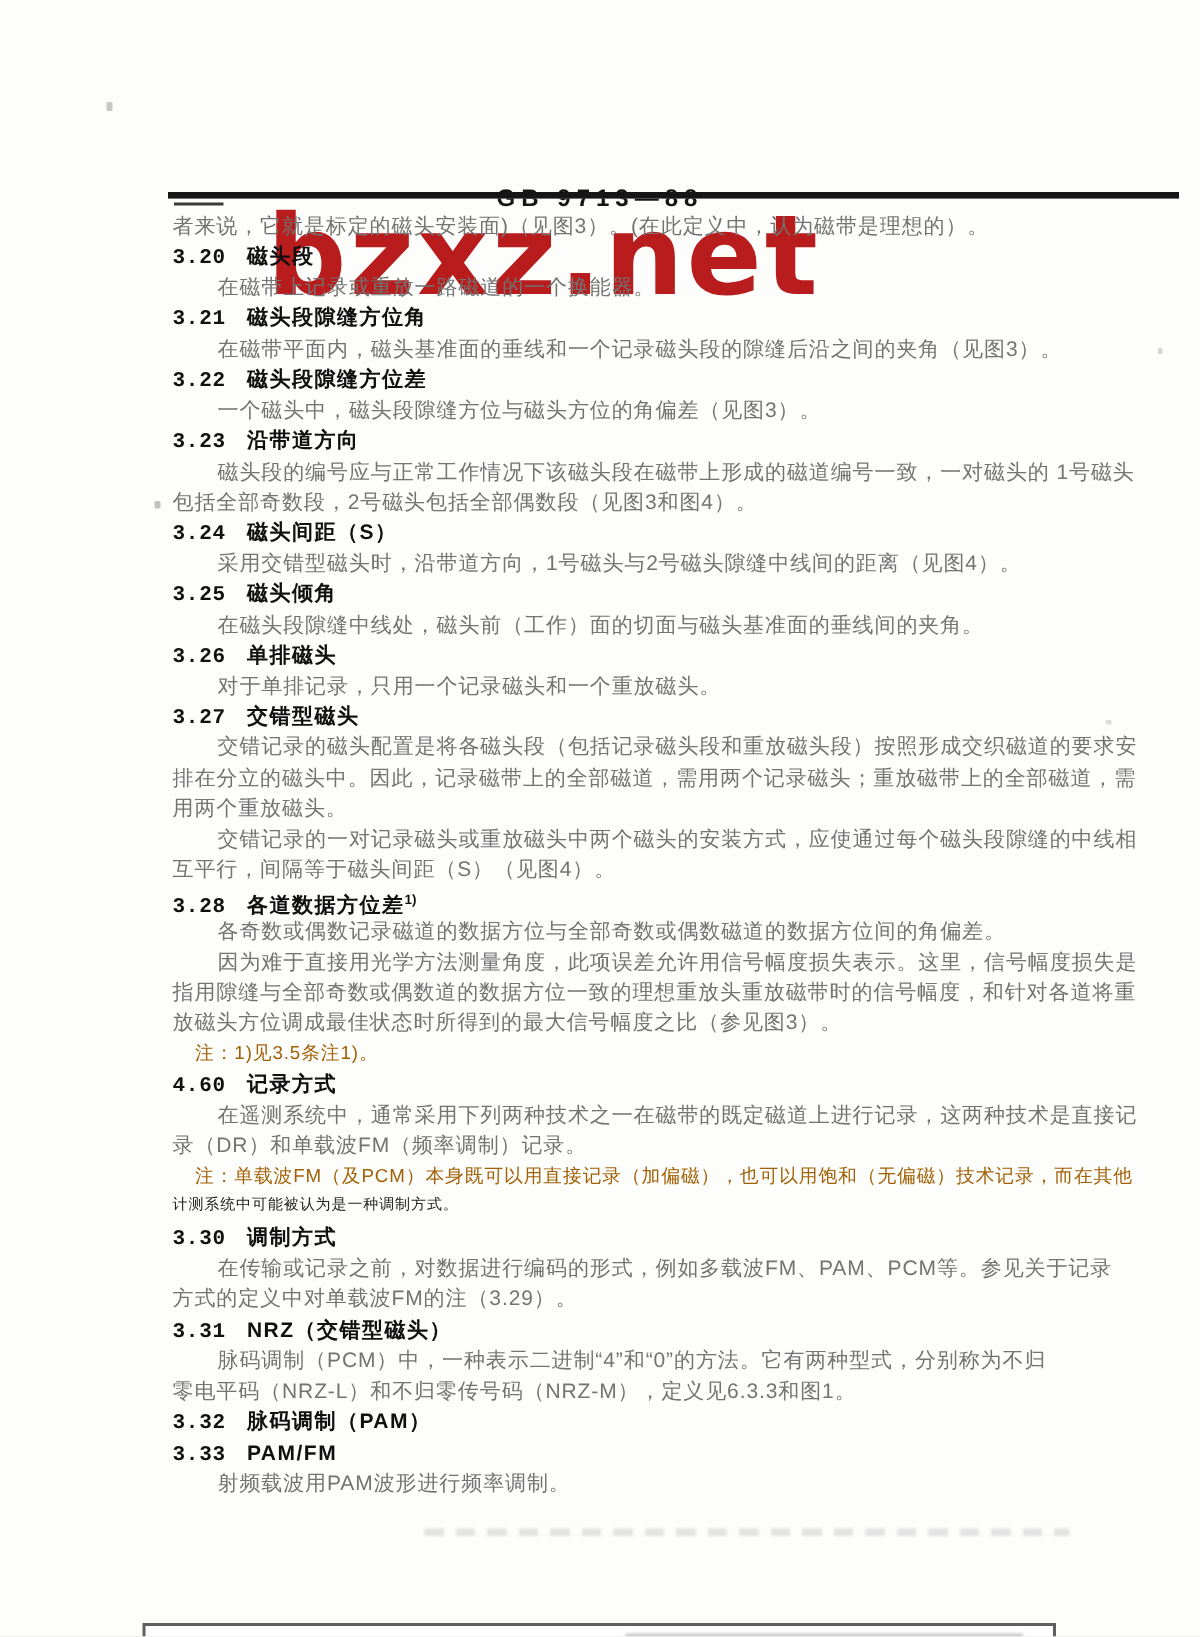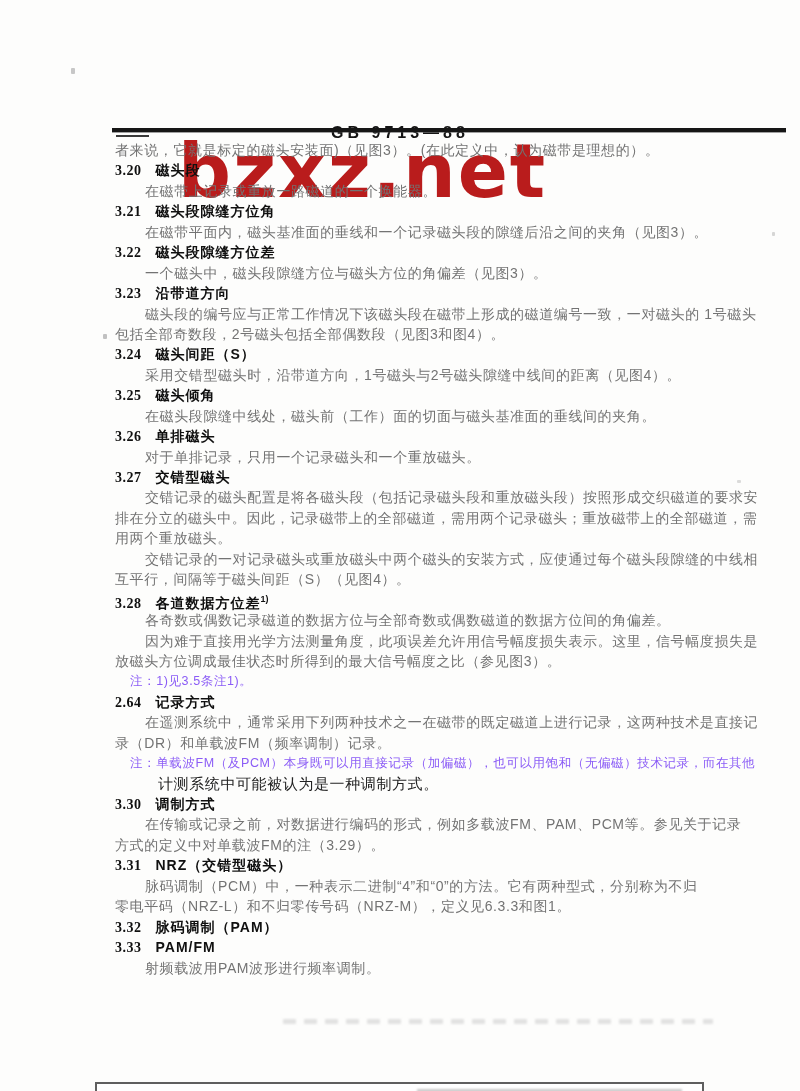--- a/index.html
+++ b/index.html
@@ -38,26 +38,26 @@
     position:absolute; left:115px; top:140px; width:660px; z-index:2;
   }
   .line {
     height:20.45px; line-height:20.45px;
     font-size:14px; letter-spacing:0.6px;
     color:#737373; white-space:nowrap;
   }
   .line.heading { font-weight:700; color:#101010; letter-spacing:1px; }
   .line.heading .num {
     letter-spacing:0.5px; margin-right:14px;
-    font-family:Liberation Serif, serif;
+    font-family:Liberation Mono, monospace;
   }
   .line.heading sup { font-size:9px; letter-spacing:0; }
   .line.para-first { text-indent:30px; }
-  .line.note-first { font-size:12.5px; margin-left:15px; color:#8b5cf6; }
-  .line.note-cont  { font-size:15px; margin-left:43px; color:#222; }
+  .line.note-first { font-size:12.5px; margin-left:15px; color:#a16207; }
+  .line.note-cont  { font-size:10px; color:#222; }
   
   .smudge-mid {
     position:absolute; top:1019px; left:283px; width:430px; height:5px; z-index:2;
     background:repeating-linear-gradient(90deg,#d9d9d9 0 13px, transparent 13px 21px);
     filter:blur(1.2px); opacity:.75;
   }
   .footer-box {
     position:absolute; top:1082px; left:95px; width:605px; height:30px;
     border:2px solid #5f5f5f; background:#fff; z-index:2;
   }
@@ -99,23 +99,24 @@
       <div class="line para-first">对于单排记录，只用一个记录磁头和一个重放磁头。</div>
       <div class="line heading"><span class="num">3.27</span><span class="title">交错型磁头</span></div>
       <div class="line para-first">交错记录的磁头配置是将各磁头段（包括记录磁头段和重放磁头段）按照形成交织磁道的要求安</div>
       <div class="line para-cont">排在分立的磁头中。因此，记录磁带上的全部磁道，需用两个记录磁头；重放磁带上的全部磁道，需</div>
       <div class="line para-cont">用两个重放磁头。</div>
       <div class="line para-first">交错记录的一对记录磁头或重放磁头中两个磁头的安装方式，应使通过每个磁头段隙缝的中线相</div>
       <div class="line para-cont">互平行，间隔等于磁头间距（S）（见图4）。</div>
       <div class="line heading"><span class="num">3.28</span><span class="title">各道数据方位差<sup>1)</sup></span></div>
       <div class="line para-first">各奇数或偶数记录磁道的数据方位与全部奇数或偶数磁道的数据方位间的角偏差。</div>
       <div class="line para-first">因为难于直接用光学方法测量角度，此项误差允许用信号幅度损失表示。这里，信号幅度损失是</div>
+      <div class="line para-cont">指用隙缝与全部奇数或偶数道的数据方位一致的理想重放头重放磁带时的信号幅度，和针对各道将重</div>
       <div class="line para-cont">放磁头方位调成最佳状态时所得到的最大信号幅度之比（参见图3）。</div>
       <div class="line note-first">注：1)见3.5条注1)。</div>
-      <div class="line heading"><span class="num">2.64</span><span class="title">记录方式</span></div>
+      <div class="line heading"><span class="num">4.60</span><span class="title">记录方式</span></div>
       <div class="line para-first">在遥测系统中，通常采用下列两种技术之一在磁带的既定磁道上进行记录，这两种技术是直接记</div>
       <div class="line para-cont">录（DR）和单载波FM（频率调制）记录。</div>
       <div class="line note-first">注：单载波FM（及PCM）本身既可以用直接记录（加偏磁），也可以用饱和（无偏磁）技术记录，而在其他</div>
       <div class="line note-cont">计测系统中可能被认为是一种调制方式。</div>
       <div class="line heading"><span class="num">3.30</span><span class="title">调制方式</span></div>
       <div class="line para-first">在传输或记录之前，对数据进行编码的形式，例如多载波FM、PAM、PCM等。参见关于记录</div>
       <div class="line para-cont">方式的定义中对单载波FM的注（3.29）。</div>
       <div class="line heading"><span class="num">3.31</span><span class="title">NRZ（交错型磁头）</span></div>
       <div class="line para-first">脉码调制（PCM）中，一种表示二进制“4”和“0”的方法。它有两种型式，分别称为不归</div>
       <div class="line para-cont">零电平码（NRZ-L）和不归零传号码（NRZ-M），定义见6.3.3和图1。</div>

